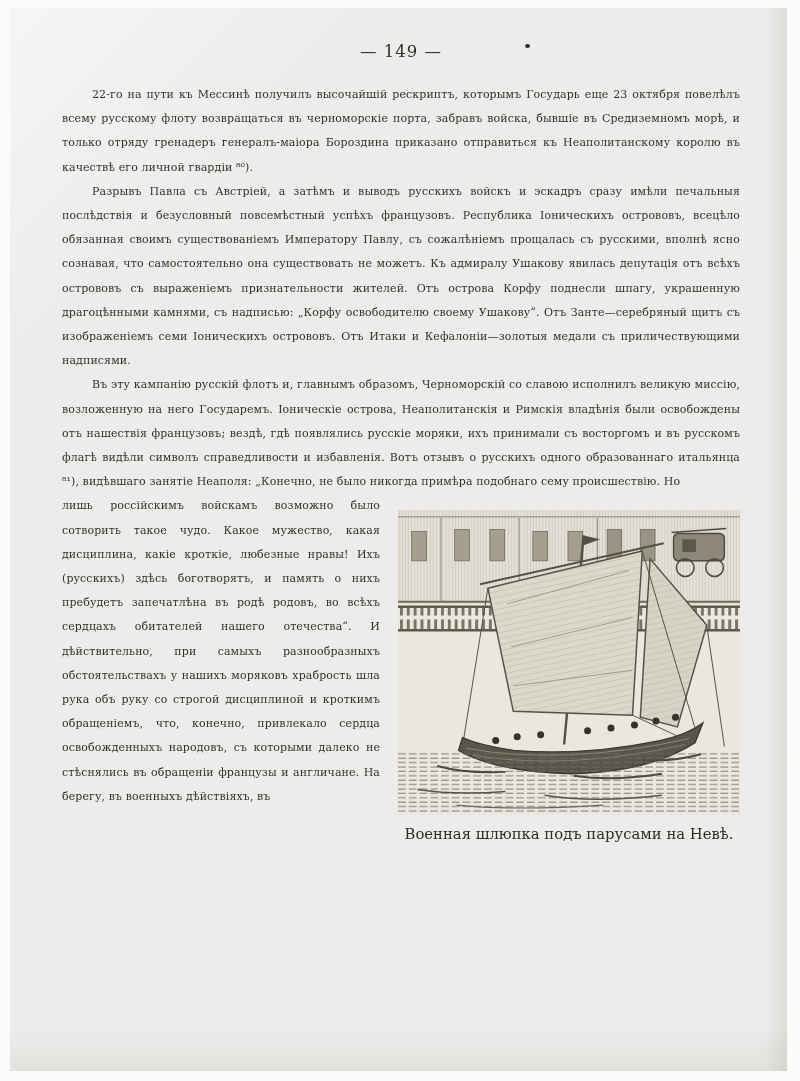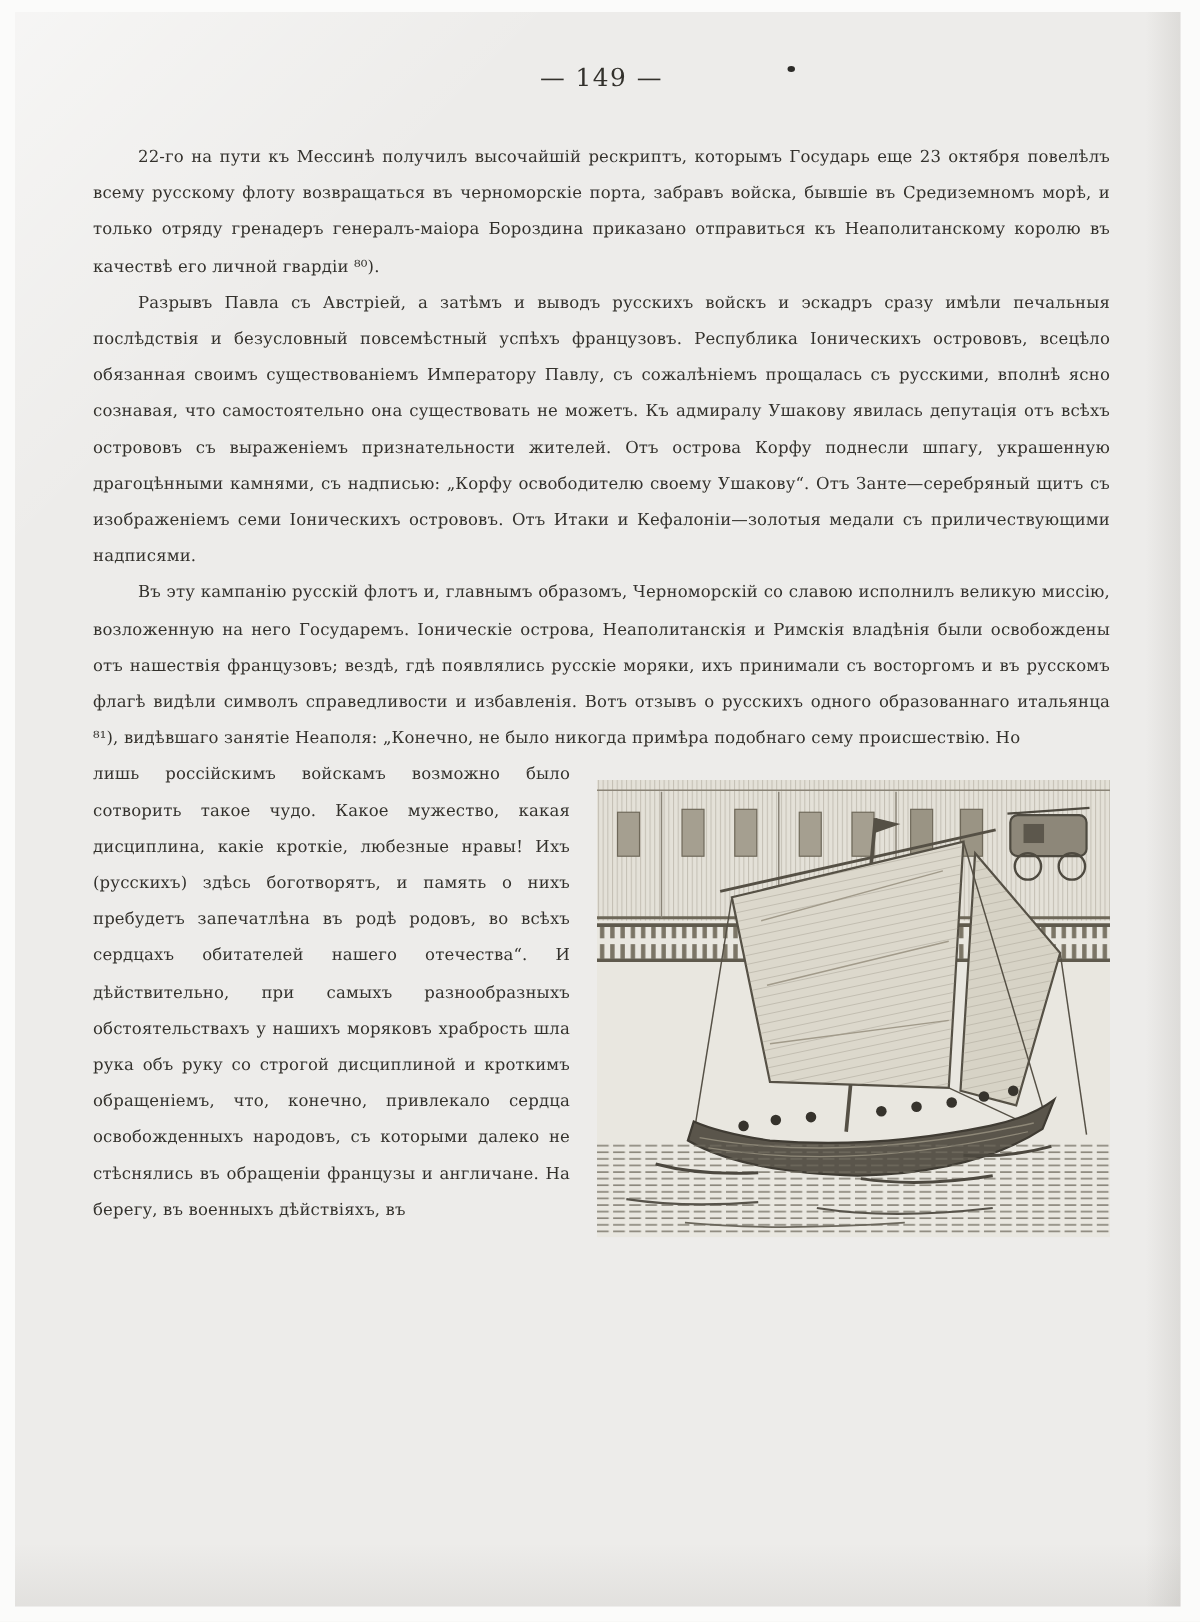--- a/index.html
+++ b/index.html
@@ -23,21 +23,21 @@
   .content {
     position: absolute;
     left: 52px; top: 34px;
     width: 678px;
     color: #33312c;
   }
   .page-number {
     text-align: center;
     font-size: 16.5px;
     letter-spacing: 1px;
-    margin: 0 0 32px 0;
+    margin: 0 0 22px 0;
   }
   p.body-text {
     margin: 0;
     font-size: 11px;
     line-height: 24.2px;
     text-align: justify;
     text-indent: 30px;
     letter-spacing: 0.1px;
   }
   .wrap-row {
@@ -170,19 +170,20 @@
           <g>
             <rect x="0" y="248" width="350" height="62" fill="url(#pw)" opacity="0.9"></rect>
             <path d="M40 262 q30 8 70 6" stroke="#4c483f" stroke-width="2" fill="none"></path>
             <path d="M180 272 q40 6 90 -2" stroke="#4c483f" stroke-width="2" fill="none"></path>
             <path d="M250 256 q30 2 60 -6" stroke="#4c483f" stroke-width="2" fill="none"></path>
             <path d="M20 286 q40 6 90 2" stroke="#57534a" stroke-width="1.5" fill="none"></path>
             <path d="M150 292 q50 8 120 0" stroke="#57534a" stroke-width="1.5" fill="none"></path>
             <path d="M60 302 q60 6 150 0" stroke="#6b675c" stroke-width="1.2" fill="none"></path>
           </g>
         </svg>
+        <figcaption>Военная шлюпка подъ парусами на Невѣ.</figcaption>
       </figure>
     </div>
 
   </div>
 
   <div class="speck"></div>
 </div>
 
 </body></html>

